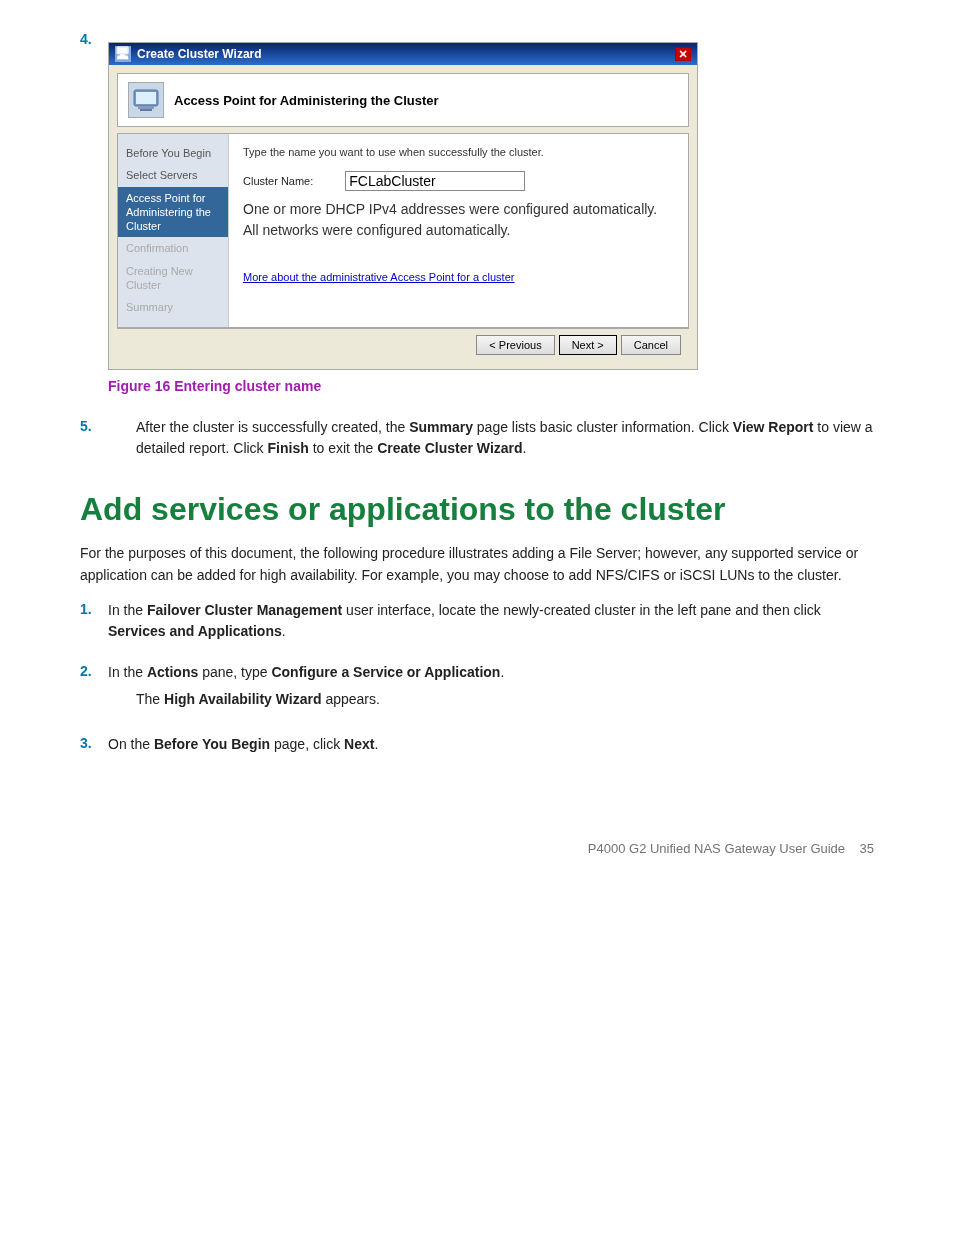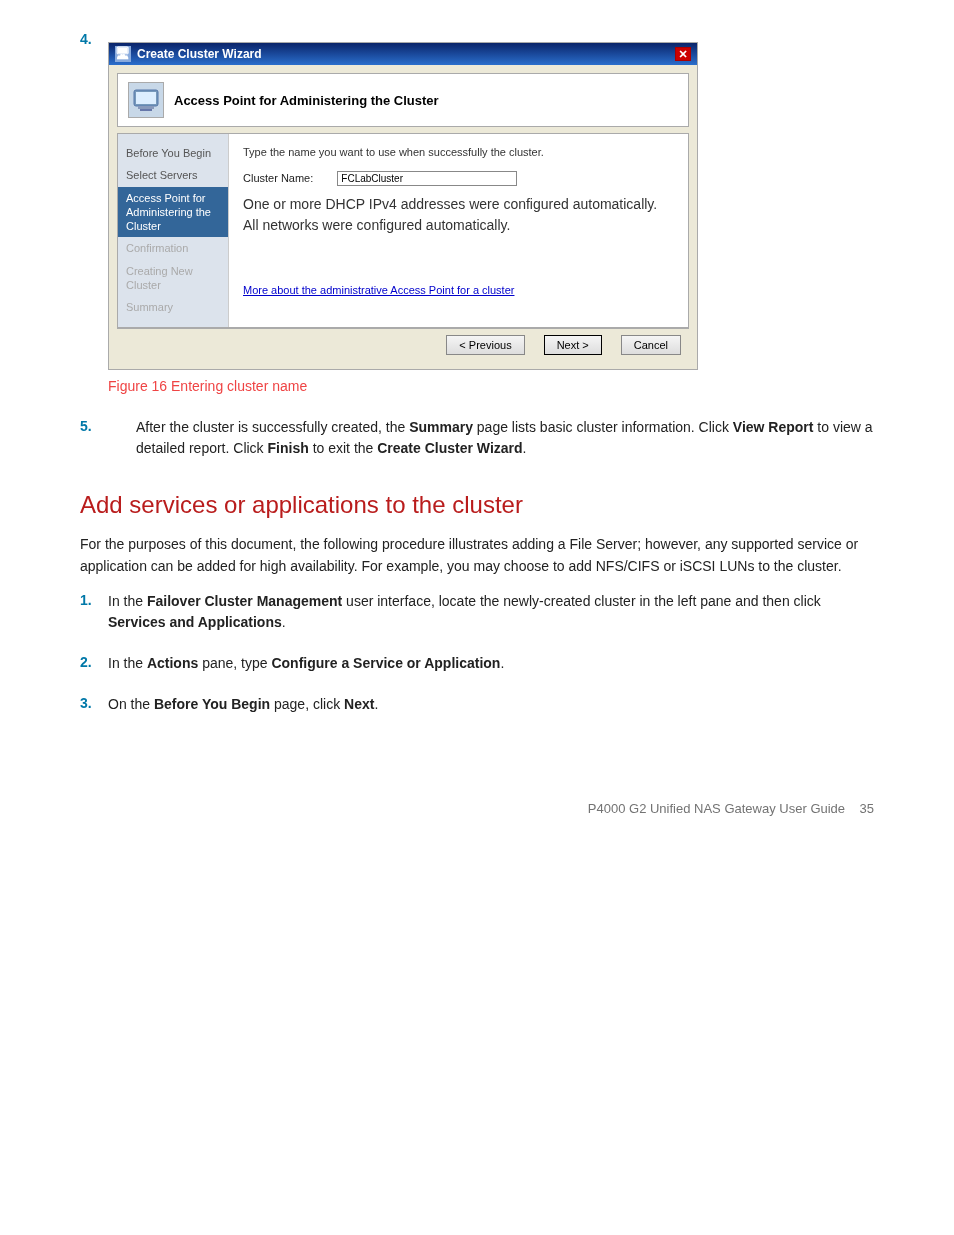--- a/index.html
+++ b/index.html
@@ -139,80 +139,81 @@
       border-left: 1px solid #ccc;
     }
     .wizard-content-area p.description {
       margin-bottom: 10px;
       font-size: 11px;
       color: #333;
     }
     .wizard-cluster-name-row {
       display: flex;
       align-items: center;
-      gap: 24px;
+      gap: 12px;
       margin-bottom: 8px;
     }
     .wizard-cluster-name-row label {
       font-size: 11px;
       white-space: nowrap;
     }
     .wizard-cluster-name-row input {
-      font-size: 10px;
+      font-size: 14px;
       padding: 1px 3px;
       border: 1px solid #888;
       width: 180px;
       background: white;
+      margin-left: 20px;
     }
     .wizard-note {
       font-size: 11px;
       color: #333;
       line-height: 1.4;
       margin-bottom: 14px;
     }
     .wizard-link {
       color: #0000cc;
       font-size: 11px;
       text-decoration: underline;
-      margin-top: 48px;
+      margin-top: 30px;
       display: block;
     }
     .wizard-footer {
       background: #ece9d8;
       border-top: 1px solid #aaa;
       padding: 6px 8px;
       display: flex;
       justify-content: flex-end;
-      gap: 19px;
+      gap: 4px;
     }
     .wizard-btn {
       font-size: 11px;
       padding: 3px 12px;
       border: 1px solid #888;
       background: linear-gradient(to bottom, #f5f5f5, #ddd);
       cursor: pointer;
       color: #000;
     }
     .wizard-btn.default {
       border-color: #000;
     }
 
     
     .figure-caption {
-      color: #ef4444;
-      font-weight: normal;
+      color: #a21caf;
+      font-weight: bold;
       font-size: 13px;
       margin: 6px 0 14px 0;
     }
 
     
     .section-heading {
-      color: #b91c1c;
-      font-size: 24px;
-      font-weight: normal;
+      color: #15803d;
+      font-size: 32px;
+      font-weight: bold;
       margin: 22px 0 14px 0;
       border-bottom: none;
     }
 
     .body-paragraph {
       font-size: 14px;
       line-height: 1.6;
       margin-bottom: 14px;
     }
 
@@ -326,20 +327,25 @@
     </p>
   </div>
 </div>
 
 <div class="step-block">
   <span class="step-num">2.</span>
   <div class="step-content">
     <p>
       <span>In the </span><strong>Actions</strong><span> pane, type </span><strong>Configure a Service or Application</strong><span>.</span>
     </p>
+    <div class="substep-block">
+      <p>
+        <span>The </span><strong>High Availability Wizard</strong><span> appears.</span>
+      </p>
+    </div>
   </div>
 </div>
 
 <div class="step-block">
   <span class="step-num">3.</span>
   <div class="step-content">
     <p>
       <span>On the </span><strong>Before You Begin</strong><span> page, click </span><strong>Next</strong><span>.</span>
     </p>
   </div>

